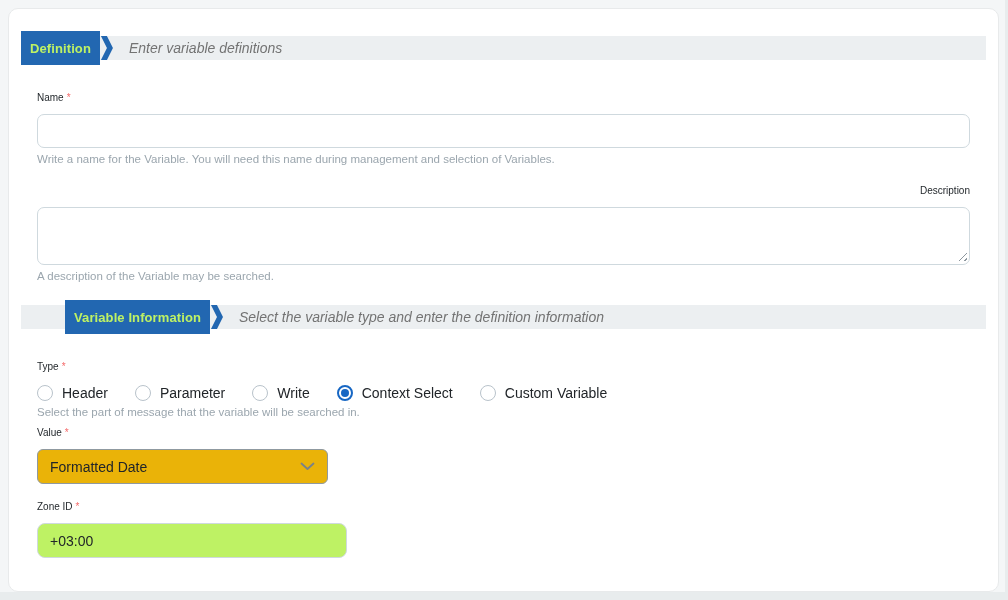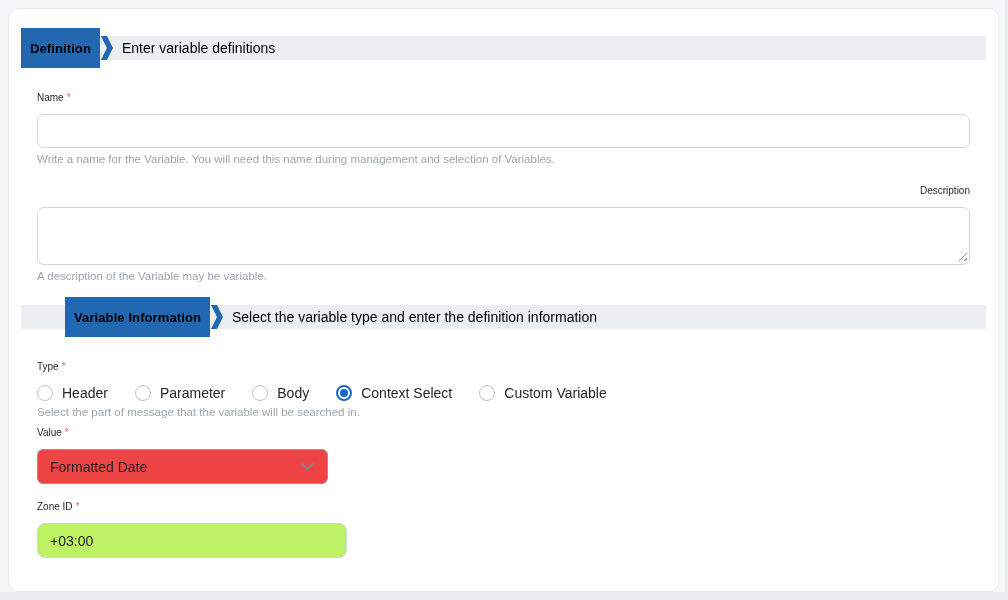--- a/index.html
+++ b/index.html
@@ -21,32 +21,32 @@
     position:absolute;top:0;right:0;width:3px;height:100%;background:#e8eced;
   }
   
   .section-bar{
     margin:0 12px;height:24px;background:#eceff1;
     display:flex;align-items:center;
   }
   .section-bar.first{margin-top:27px;}
   .section-bar.second{margin-top:22px;padding-left:44px;}
   .badge{
-    height:40px;margin-top:-1px;margin-bottom:-1px;
-    background:#2267b1;color:#000000;
+    height:34px;margin-top:-1px;margin-bottom:-1px;
+    background:#2267b1;color:#bef264;
     display:flex;align-items:center;
     padding:0 9px;font-size:13px;font-weight:600;letter-spacing:.1px;
     flex:none;
   }
   .badge-arrow{
     flex:none;width:12px;height:24px;margin-left:1px;background:#2267b1;
     clip-path:polygon(0 0,50% 0,100% 50%,50% 100%,0 100%,50% 50%);
   }
   .bar-desc{
-    margin-left:9px;font-size:14px;color:#000000;
+    margin-left:16px;font-size:14px;color:#737373;font-style:italic;
   }
   
   .form-body{margin:0 28px;}
   .field-label{
     display:block;font-size:10px;line-height:16px;font-weight:500;color:#24292d;
   }
   .req{color:#f46a6a;margin-left:3px;font-weight:400;}
   .mt-name{margin-top:30px;}
   .mt-desc{margin-top:17px;text-align:right;}
   .mt-type{margin-top:30px;}
@@ -87,21 +87,21 @@
     border:1.5px solid #b9c3cb;background:#fff;box-sizing:border-box;
   }
   .radio-item.selected .radio{border:2.5px solid #1767c4;}
   .radio-item.selected .radio::after{
     content:"";position:absolute;inset:2px;border-radius:50%;background:#1767c4;
   }
   .radio-label{font-size:14px;color:#212529;}
   
   .select{
     margin-top:8px;box-sizing:border-box;width:291px;height:35px;
-    border:1px solid #8f99a0;border-radius:6px;background:#ef4444;
+    border:1px solid #8f99a0;border-radius:6px;background:#eab308;
     display:flex;align-items:center;justify-content:space-between;
     padding:0 12px;font-size:14px;color:#212529;
   }
   .zone-input{
     display:block;box-sizing:border-box;margin-top:8px;
     width:310px;height:35px;padding:0 12px;
     border:1px solid #cfd9de;border-radius:8px;background:#bef264;
     font-family:"Liberation Sans", sans-serif;font-size:14px;color:#212529;
     outline:none;
   }
@@ -127,21 +127,21 @@
     <input class="text-input" type="text" value="" style="">
     <div class="help">Write a name for the Variable. You will need this name during management and selection of Variables.</div>
 
     <label class="field-label mt-desc">
       <span>Description</span>
     </label>
     <div class="textarea-wrap">
       <textarea class="textarea" style=""></textarea>
       <div class="resize-grip"></div>
     </div>
-    <div class="help">A description of the Variable may be variable.</div>
+    <div class="help">A description of the Variable may be searched.</div>
   </div>
 
   <div class="section-bar second">
     <div class="badge">
       <span>Variable Information</span>
     </div>
     <div class="badge-arrow"></div>
     <div class="bar-desc">Select the variable type and enter the definition information</div>
   </div>
 
@@ -154,21 +154,21 @@
       <div class="radio-item">
         <span class="radio"></span>
         <span class="radio-label">Header</span>
       </div>
       <div class="radio-item">
         <span class="radio"></span>
         <span class="radio-label">Parameter</span>
       </div>
       <div class="radio-item">
         <span class="radio"></span>
-        <span class="radio-label">Body</span>
+        <span class="radio-label">Write</span>
       </div>
       <div class="radio-item selected">
         <span class="radio"></span>
         <span class="radio-label">Context Select</span>
       </div>
       <div class="radio-item">
         <span class="radio"></span>
         <span class="radio-label">Custom Variable</span>
       </div>
     </div>

